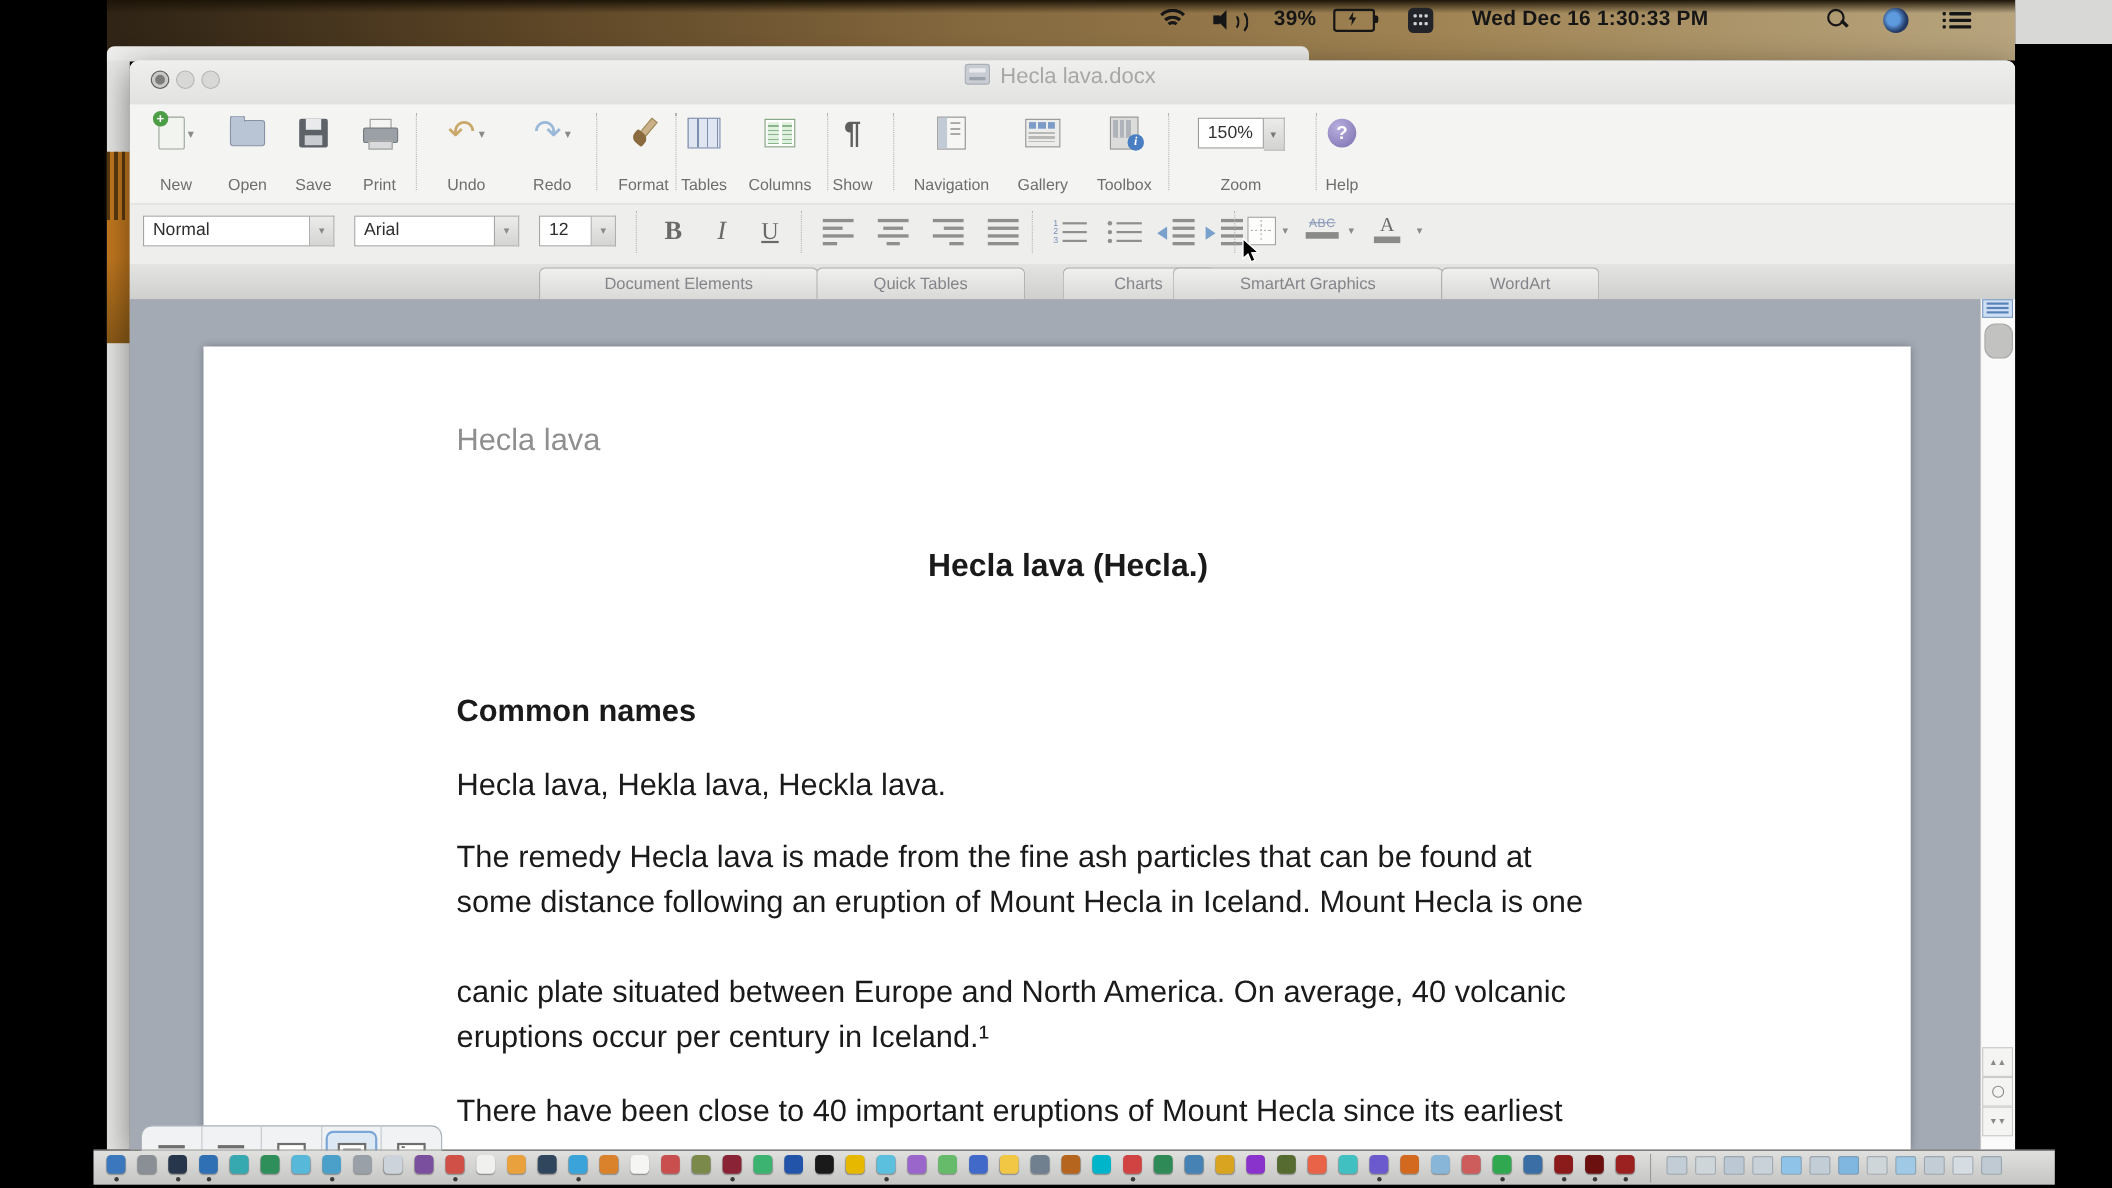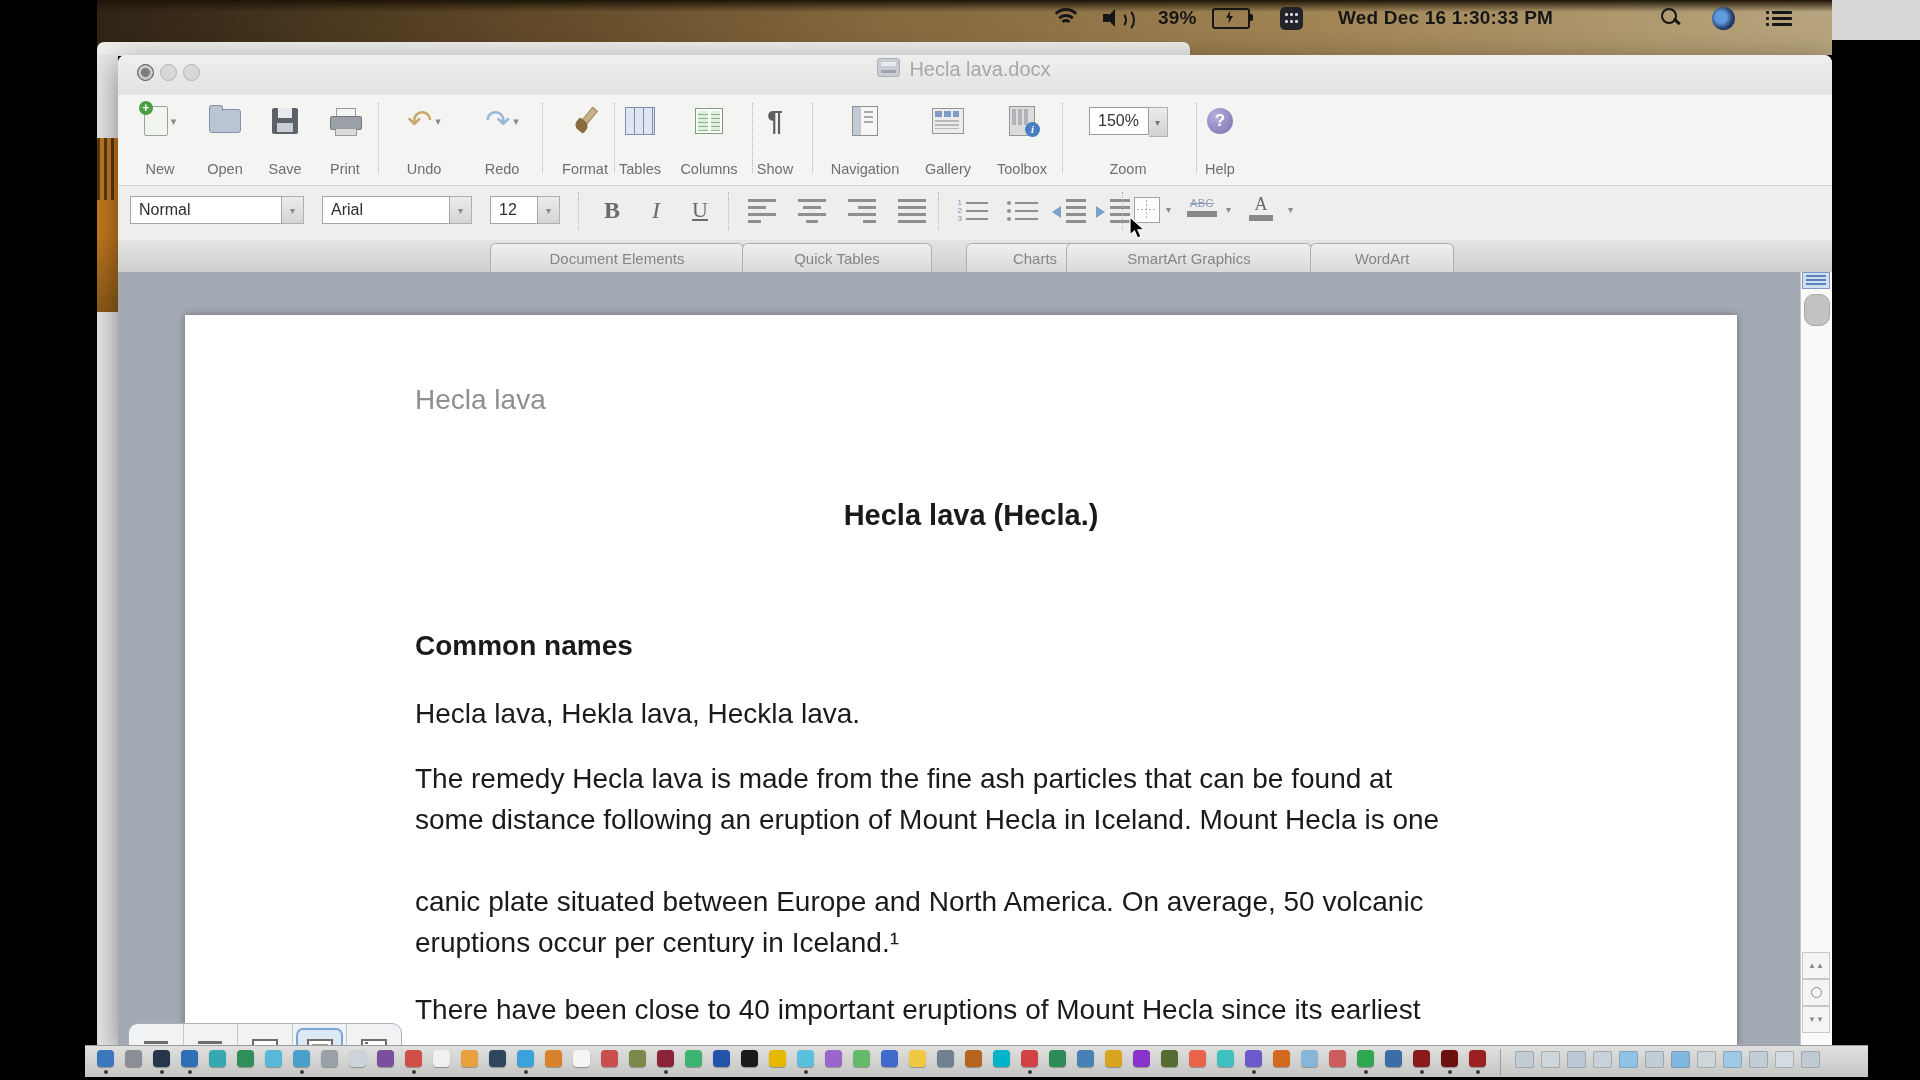--- a/index.html
+++ b/index.html
@@ -540,21 +540,21 @@
   <div class="rtab" style="left:1310px;width:142px;">WordArt</div>
 
   <div class="abs" id="content"></div>
   <div class="abs" id="page">
     <div class="doc-text" id="doc-header">Hecla lava</div>
     <div class="doc-text" id="doc-title">Hecla lava (Hecla.)</div>
     <div class="doc-text" id="doc-names">Hecla lava, Hekla lava, Heckla lava.</div>
     <div class="doc-text" id="doc-h2">Common names</div>
     <div class="pline" style="top:443px;">The remedy Hecla lava is made from the fine ash particles that can be found at</div>
     <div class="pline" style="top:484px;">some distance following an eruption of Mount Hecla in Iceland. Mount Hecla is one</div>
-    <div class="pline" style="top:566px;">canic plate situated between Europe and North America. On average, 50 volcanic</div>
+    <div class="pline" style="top:566px;">canic plate situated between Europe and North America. On average, 40 volcanic</div>
     <div class="pline" style="top:607px;">eruptions occur per century in Iceland.¹</div>
     <div class="pline" style="top:674px;">There have been close to 40 important eruptions of Mount Hecla since its earliest</div>
   </div>
 
   <div class="abs" id="vscroll"></div>
   <div class="abs" id="split-widget">
       <i></i>
       <i></i>
       <i></i>
     </div>

